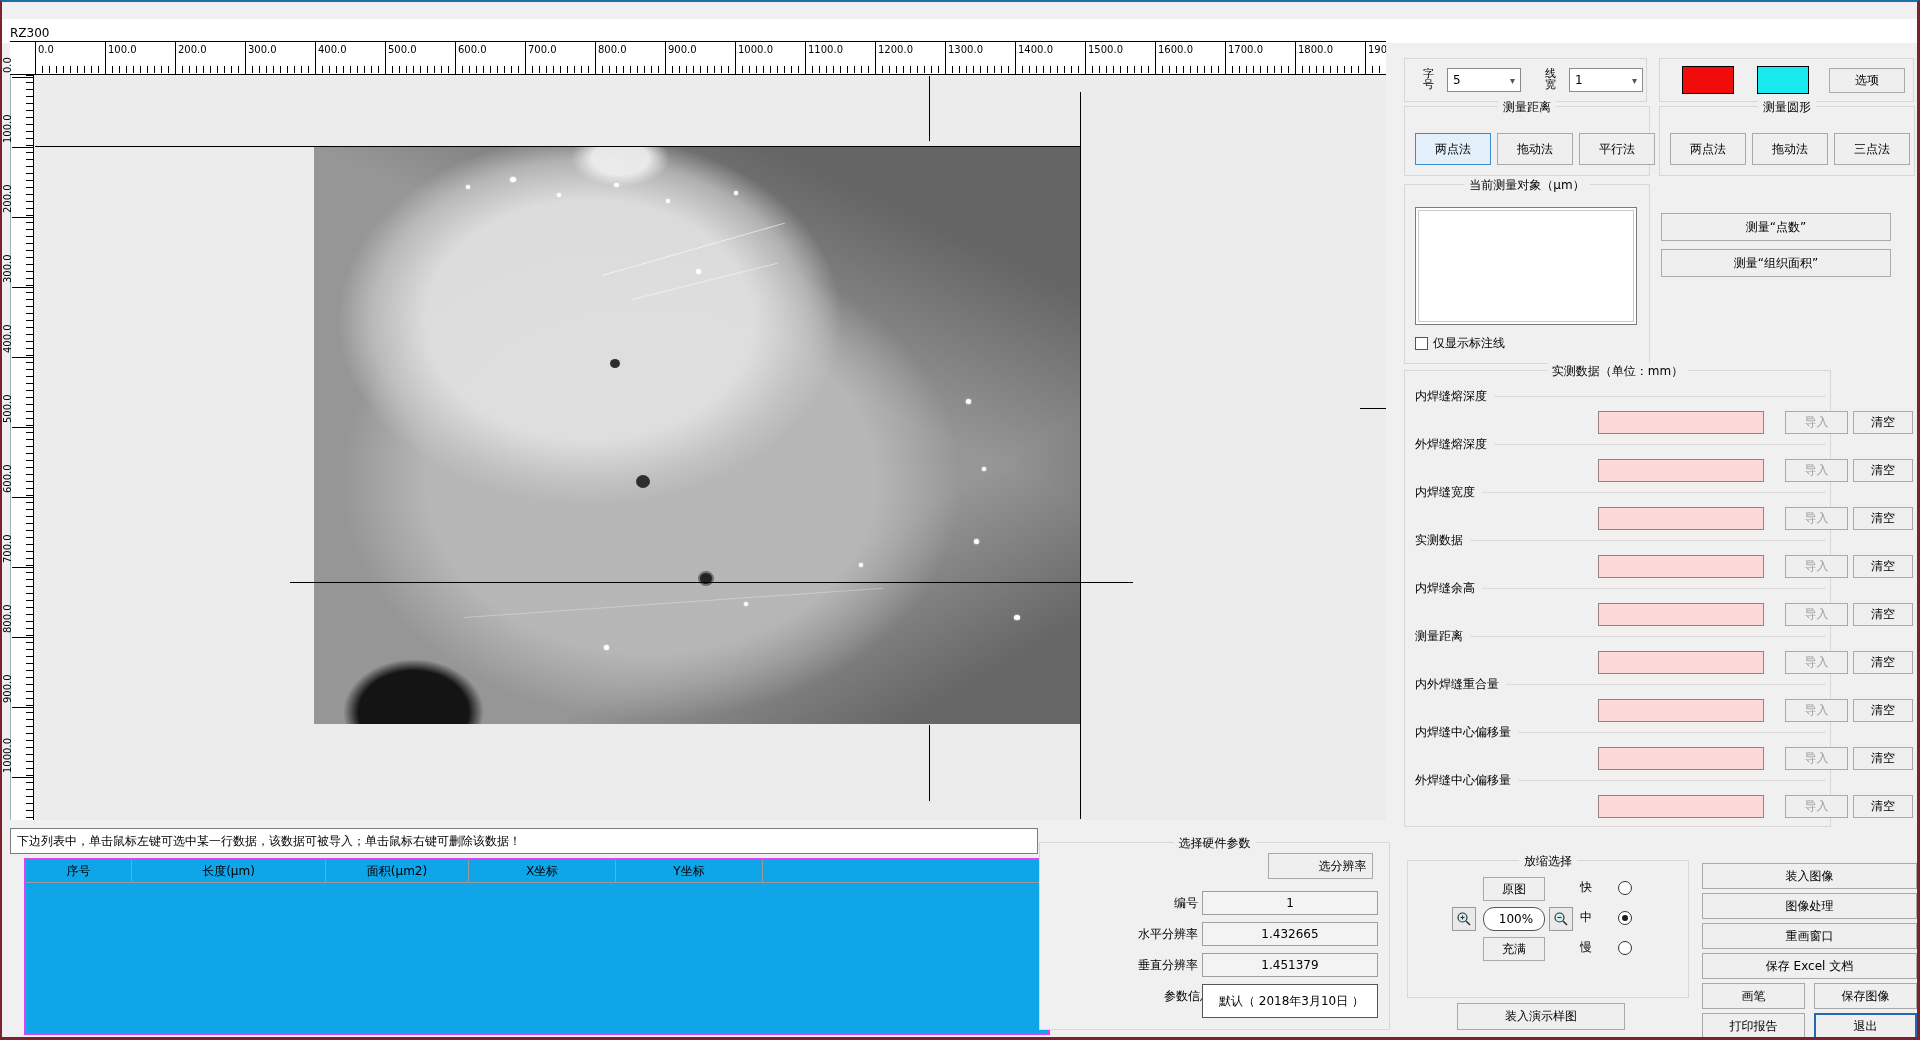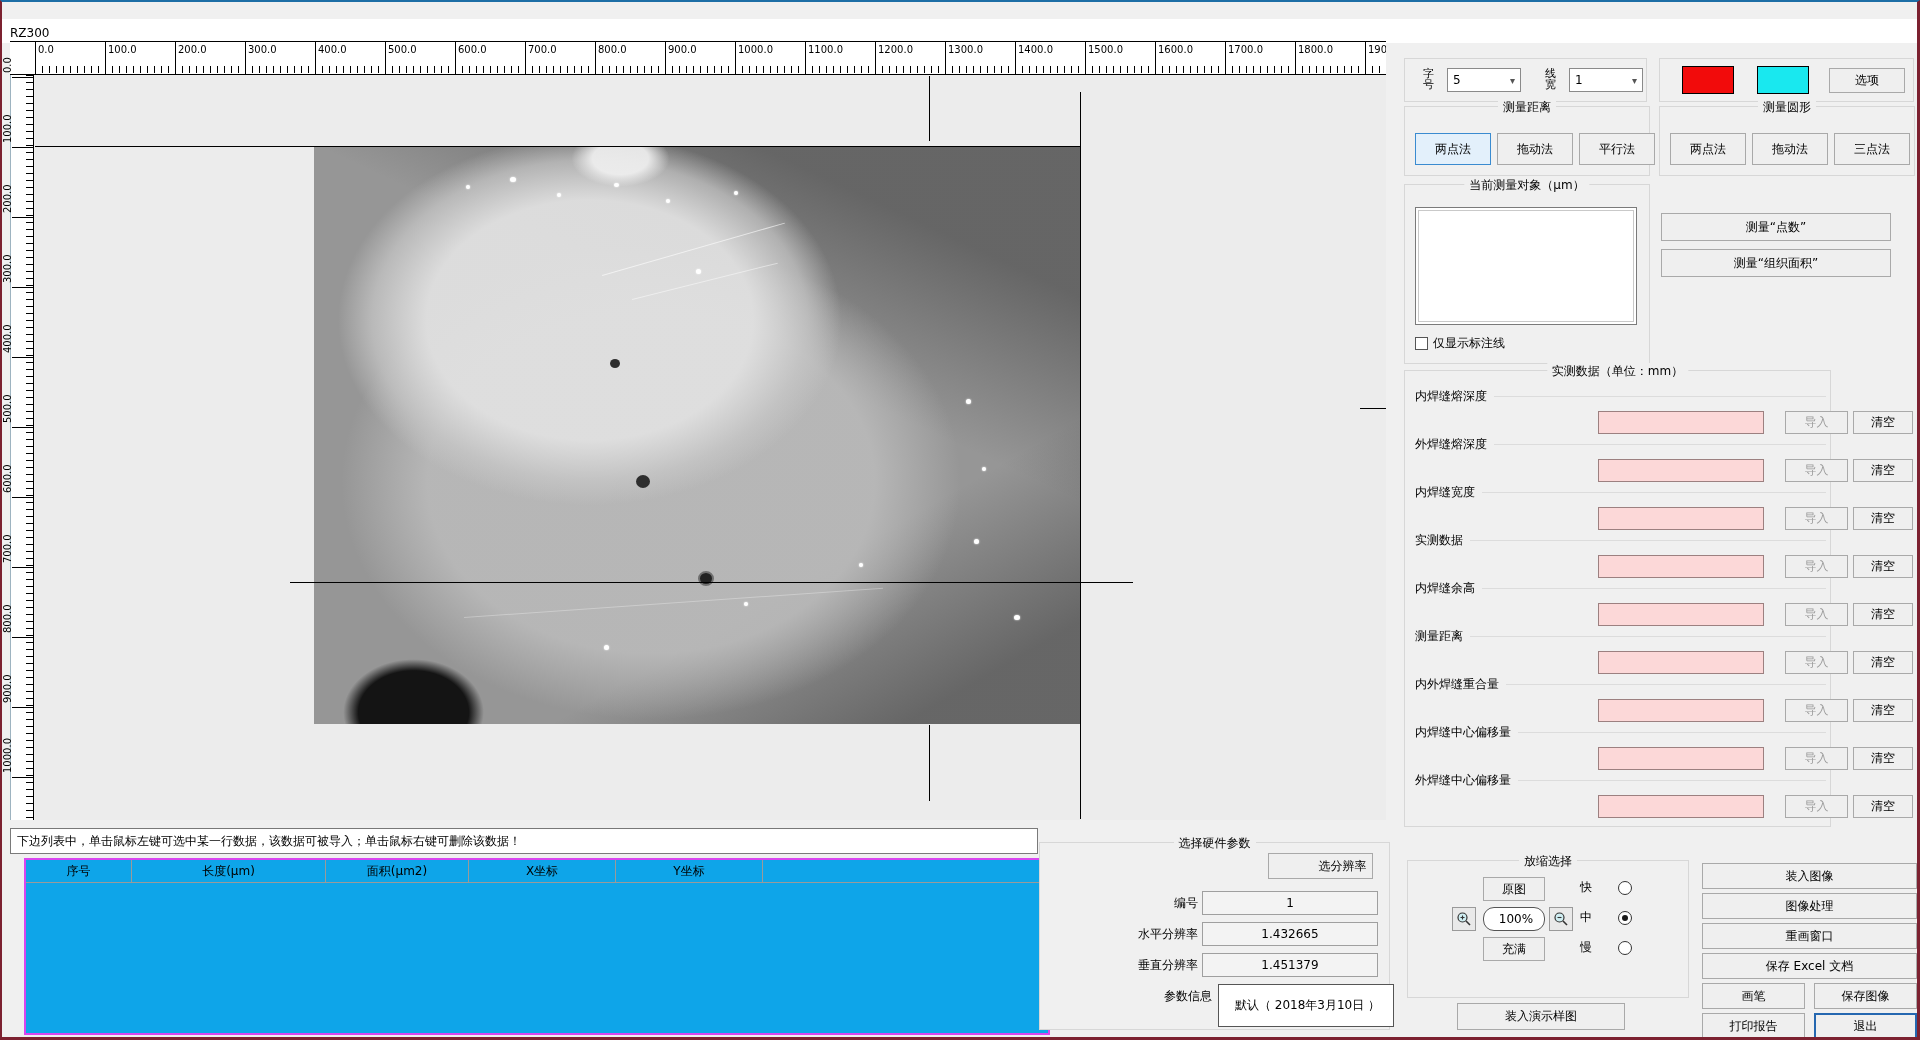--- a/index.html
+++ b/index.html
@@ -355,21 +355,21 @@
     <span class="gb-title">选择硬件参数</span>
     <div class="btn" style="left:228px;top:10px;width:105px;height:26px;padding-left:44px;">选分辨率</div>
     <div id="hwfields">
         <div class="flabel" style="left: 10px; top: 52px; width: 148px;">编号</div>
         <div class="field" style="left: 162px; top: 48px; width: 176px;">1</div>
         <div class="flabel" style="left: 10px; top: 83px; width: 148px;">水平分辨率</div>
         <div class="field" style="left: 162px; top: 79px; width: 176px;">1.432665</div>
         <div class="flabel" style="left: 10px; top: 114px; width: 148px;">垂直分辨率</div>
         <div class="field" style="left: 162px; top: 110px; width: 176px;">1.451379</div>
         <div class="flabel" style="left: 24px; top: 145px; width: 148px;">参数信息</div>
-        <div class="field white" style="left: 178px; top: 141px; width: 176px; height: 43px; padding-left: 16px;">默认（ 2018年3月10日 ）</div>
+        <div class="field white" style="left: 162px; top: 141px; width: 176px; height: 34px; padding-left: 16px;">默认（ 2018年3月10日 ）</div>
       </div>
   </div>
 
   <div class="groupbox" style="left:1405px;top:858px;width:282px;height:138px;">
     <span class="gb-title">放缩选择</span>
     <div class="btn" style="left:75px;top:16px;width:62px;height:24px;">原图</div>
     <div class="magbtn" style="left:44px;top:46px;">
       <svg width="16" height="16" viewBox="0 0 16 16">
           <circle cx="6.5" cy="6.5" r="4.5" fill="#cfeef2" stroke="#333" stroke-width="1.2"></circle>
           <line x1="10" y1="10" x2="14" y2="14" stroke="#333" stroke-width="1.6"></line>

